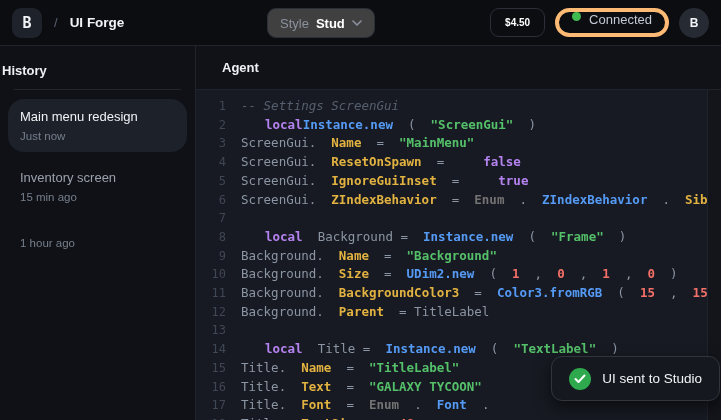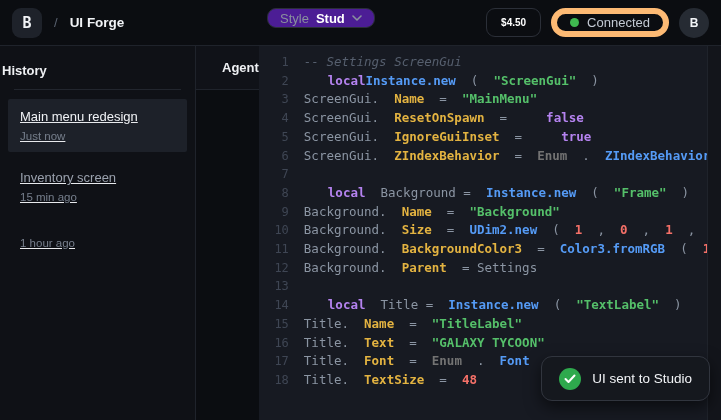--- a/index.html
+++ b/index.html
@@ -28,45 +28,45 @@
     display: flex; align-items: center; justify-content: center;
     font-family: "DejaVu Sans Mono", monospace;
     font-weight: bold; font-size: 15px; color: #f2f4f7;
     cursor: pointer;
   }
   .crumb-sep { color: #5a6270; font-size: 13px; margin: 0 12px; }
   .app-title { font-size: 13.5px; font-weight: bold; color: #f2f4f7; }
 
   .style-pill {
     position: absolute; left: 267px; top: 8px;
-    height: 20px;
+    height: 30px;
     display: flex; align-items: center; gap: 7px;
     padding: 0 12px;
     border: 1px solid #2b2f38;
     border-radius: 9px;
-    background: #4c1d95;
+    background: #404040;
     font-size: 13px;
     cursor: pointer;
   }
   .style-pill .lbl { color: #8a919e; }
   .style-pill .val { color: #ffffff; font-weight: bold; }
 
   .topbar-right { margin-left: auto; display: flex; align-items: center; gap: 10px; }
   .balance-btn {
     height: 29px; padding: 0 14px;
     display: flex; align-items: center;
     border: 1px solid #2b2f38; border-radius: 9px;
     background: transparent;
     color: #ffffff; font-weight: bold; font-size: 10px;
     cursor: pointer;
   }
   .conn-pill {
     height: 29px; padding: 0 13px;
-    display: flex; align-items: center; gap: 8px;
-    border: 6px solid #fdba74; border-radius: 15px;
+    display: flex; align-items: flex-start; gap: 8px;
+    border: 4px solid #fdba74; border-radius: 15px;
     font-size: 13px; color: #c3cad4;
     cursor: pointer;
   }
   .conn-dot { width: 9px; height: 9px; border-radius: 50%; background: #3fb950; }
   .avatar {
     width: 30px; height: 30px; border-radius: 50%;
     background: #262b33;
     display: flex; align-items: center; justify-content: center;
     font-size: 12px; font-weight: bold; color: #f2f4f7;
     cursor: pointer;
@@ -77,28 +77,28 @@
 
   
   .sidebar {
     width: 196px; flex: none;
     background: #0f1116;
     border-right: 1px solid #1f232b;
   }
   .sidebar-title { font-size: 13px; font-weight: bold; color: #eef0f3; margin: 17px 14px 11px 2px; }
   .sidebar-divider { border-bottom: 1px solid #22262e; margin: 0 14px; }
   .history-list { padding: 9px 8px; display: flex; flex-direction: column; gap: 8px; }
-  .history-item { padding: 10px 12px; border-radius: 2px; cursor: pointer; text-decoration: underline; }
+  .history-item { padding: 10px 12px; border-radius: 16px; cursor: pointer; }
   .history-item.selected { background: #1d2129; }
   .history-item .label { font-size: 13px; color: #9aa1ad; }
   .history-item.selected .label { color: #f0f2f5; }
   .history-item .time { font-size: 11.5px; color: #767f8c; margin-top: 6px; }
 
   
-  .main { flex: 1; display: flex; flex-direction: row; min-width: 0; }
+  .main { flex: 1; display: flex; flex-direction: column; min-width: 0; }
   .main-header {
     height: 44px; flex: none;
     background: #101218;
     border-bottom: 1px solid #1f232b;
     display: flex; align-items: center;
     padding-left: 26px;
   }
   .main-header .title { font-size: 13px; font-weight: bold; color: #eef0f3; }
   .code-area {
     flex: 1;
@@ -128,21 +128,21 @@
   .tok-kw  { color: #b583f0; font-weight: bold; margin-left: 24px; }
   .tok-fn  { color: #559bf6; font-weight: bold; }
   .tok-prop{ color: #e3b341; font-weight: bold; }
   .tok-str { color: #55c06a; font-weight: bold; }
   .tok-num { color: #f47068; font-weight: bold; }
   .tok-enum{ color: #737373; font-weight: bold; }
 
   
   .toast {
     position: absolute;
-    right: 11px; top: 356px;
+    right: 1px; top: 356px;
     height: 45px;
     display: flex; align-items: center; gap: 11px;
     padding: 0 17px;
     background: #15181e;
     border: 1px solid #31353e;
     border-radius: 11px;
     box-shadow: 0 6px 16px rgba(0,0,0,0.55);
     z-index: 10;
     text-align: right;
   }
@@ -216,21 +216,21 @@
         <div class="code-line"><span class="ln">2</span><span class="tok-kw">local</span><span class="tok-fn">Instance.new</span><span class="tok-pl">  (  </span><span class="tok-str">"ScreenGui"</span><span class="tok-pl">  )</span></div>
         <div class="code-line"><span class="ln">3</span><span class="tok-pl">ScreenGui.  </span><span class="tok-prop">Name</span><span class="tok-pl">  =  </span><span class="tok-str">"MainMenu"</span></div>
         <div class="code-line"><span class="ln">4</span><span class="tok-pl">ScreenGui.  </span><span class="tok-prop">ResetOnSpawn</span><span class="tok-pl">  =  </span><span class="tok-kw">false</span></div>
         <div class="code-line"><span class="ln">5</span><span class="tok-pl">ScreenGui.  </span><span class="tok-prop">IgnoreGuiInset</span><span class="tok-pl">  =  </span><span class="tok-kw">true</span></div>
         <div class="code-line"><span class="ln">6</span><span class="tok-pl">ScreenGui.  </span><span class="tok-prop">ZIndexBehavior</span><span class="tok-pl">  =  </span><span class="tok-enum">Enum</span><span class="tok-pl">  .  </span><span class="tok-fn">ZIndexBehavior</span><span class="tok-pl">  .  </span><span class="tok-prop">Sibling</span></div>
         <div class="code-line"><span class="ln">7</span></div>
         <div class="code-line"><span class="ln">8</span><span class="tok-kw">local</span><span class="tok-pl">  Background =  </span><span class="tok-fn">Instance.new</span><span class="tok-pl">  (  </span><span class="tok-str">"Frame"</span><span class="tok-pl">  )</span></div>
         <div class="code-line"><span class="ln">9</span><span class="tok-pl">Background.  </span><span class="tok-prop">Name</span><span class="tok-pl">  =  </span><span class="tok-str">"Background"</span></div>
         <div class="code-line"><span class="ln">10</span><span class="tok-pl">Background.  </span><span class="tok-prop">Size</span><span class="tok-pl">  =  </span><span class="tok-fn">UDim2.new</span><span class="tok-pl">  (  </span><span class="tok-num">1</span><span class="tok-pl">  ,  </span><span class="tok-num">0</span><span class="tok-pl">  ,  </span><span class="tok-num">1</span><span class="tok-pl">  ,  </span><span class="tok-num">0</span><span class="tok-pl">  )</span></div>
         <div class="code-line"><span class="ln">11</span><span class="tok-pl">Background.  </span><span class="tok-prop">BackgroundColor3</span><span class="tok-pl">  =  </span><span class="tok-fn">Color3.fromRGB</span><span class="tok-pl">  (  </span><span class="tok-num">15</span><span class="tok-pl">  ,  </span><span class="tok-num">15</span><span class="tok-pl">  ,  </span></div>
-        <div class="code-line"><span class="ln">12</span><span class="tok-pl">Background.  </span><span class="tok-prop">Parent</span><span class="tok-pl">  = Settings</span></div>
+        <div class="code-line"><span class="ln">12</span><span class="tok-pl">Background.  </span><span class="tok-prop">Parent</span><span class="tok-pl">  = TitleLabel</span></div>
         <div class="code-line"><span class="ln">13</span></div>
         <div class="code-line"><span class="ln">14</span><span class="tok-kw">local</span><span class="tok-pl">  Title =  </span><span class="tok-fn">Instance.new</span><span class="tok-pl">  (  </span><span class="tok-str">"TextLabel"</span><span class="tok-pl">  )</span></div>
         <div class="code-line"><span class="ln">15</span><span class="tok-pl">Title.  </span><span class="tok-prop">Name</span><span class="tok-pl">  =  </span><span class="tok-str">"TitleLabel"</span></div>
         <div class="code-line"><span class="ln">16</span><span class="tok-pl">Title.  </span><span class="tok-prop">Text</span><span class="tok-pl">  =  </span><span class="tok-str">"GALAXY TYCOON"</span></div>
         <div class="code-line"><span class="ln">17</span><span class="tok-pl">Title.  </span><span class="tok-prop">Font</span><span class="tok-pl">  =  </span><span class="tok-enum">Enum</span><span class="tok-pl">  .  </span><span class="tok-fn">Font</span><span class="tok-pl">  .  </span></div>
         <div class="code-line"><span class="ln">18</span><span class="tok-pl">Title.  </span><span class="tok-prop">TextSize</span><span class="tok-pl">  =  </span><span class="tok-num">48</span></div>
       </div>
   </div>
 </div>
 

